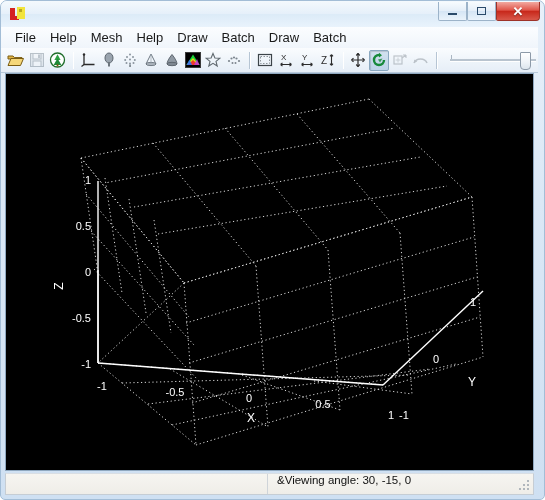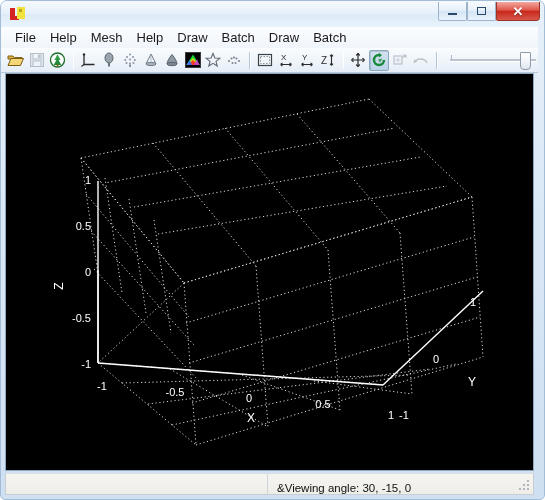--- a/index.html
+++ b/index.html
@@ -180,21 +180,21 @@
 
   
   #statusbar {
     position: absolute;
     left: 4px; top: 472px;
     width: 529px; height: 22px;
     background: linear-gradient(180deg,#f6f5f1 0%, #efede8 100%);
     border: 1px solid #c6cdd4;
     border-top: 1px solid #d9dee3;
     box-sizing: border-box;
-    display: flex; align-items: flex-end;
+    display: flex; align-items: flex-start;
   }
   #status-pane-left {
     width: 262px; height: 100%;
     border-right: 1px solid #cfd4d9;
     box-sizing: border-box;
   }
   #status-text {
     font-size: 11.5px;
     color: #111111;
     padding-left: 9px;

